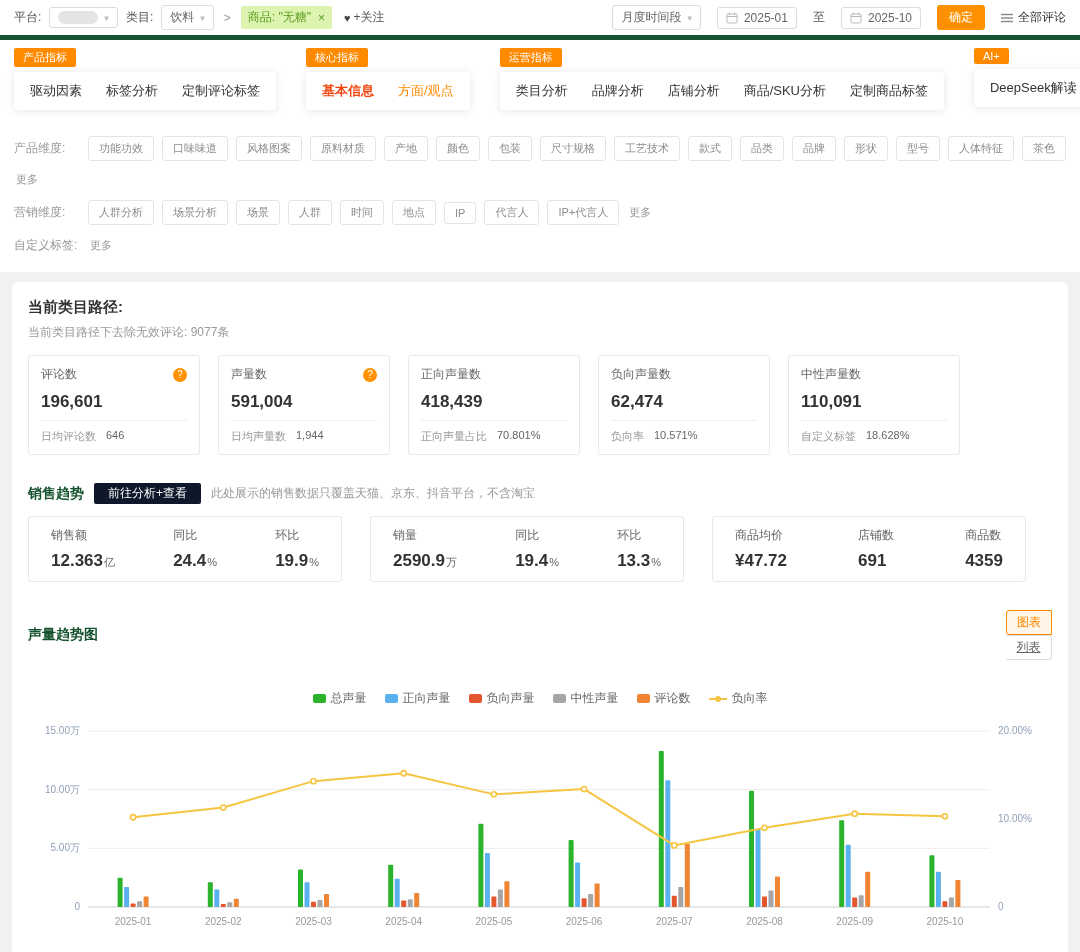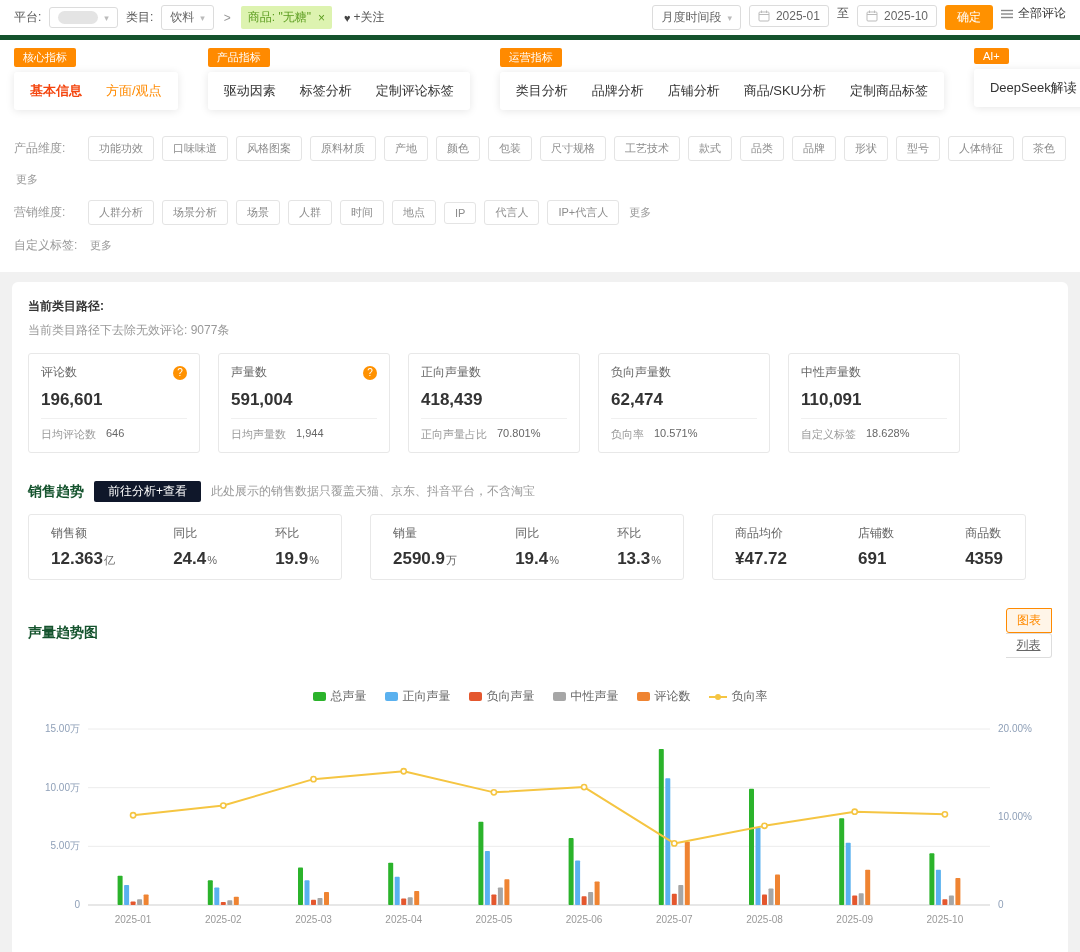--- a/index.html
+++ b/index.html
@@ -24,21 +24,21 @@
   .chevron { font-size:9px; color:#bbb; }
   .redacted { width:40px; height:13px; background:#e4e4e4; border-radius:7px; display:inline-block; }
   .sep { color:#999; margin:0 2px; }
   .product-tag {
     background:#ddf3b0; color:#5b9c1f; font-size:12px; padding:3px 7px;
     border-radius:2px; display:inline-flex; align-items:center; gap:7px; cursor:pointer;
   }
   .tag-close { color:#5b9c1f; font-size:12px; cursor:pointer; }
   .follow { display:inline-flex; align-items:center; gap:3px; color:#555; cursor:pointer; margin-left:4px; }
   .heart { color:#444; font-size:11px; }
-  .topbar-right { margin-left:auto; display:flex; align-items:flex-start; gap:8px; }
+  .topbar-right { margin-left:auto; display:flex; align-items:center; gap:16px; }
   .btn-confirm {
     background:#ff9100; color:#fff; font-size:12px; padding:4px 12px;
     border:none; border-radius:3px; cursor:pointer;
   }
   .all-comments { display:inline-flex; align-items:center; gap:5px; font-size:12px; color:#333; cursor:pointer; }
   
   .navbar { background:#fff; display:flex; gap:30px; padding:8px 14px 14px; align-items:flex-start; }
   .nav-group { display:flex; flex-direction:column; align-items:flex-start; }
   .nav-badge {
     background:#ff8a00; color:#fff; font-size:11px; padding:2px 9px;
@@ -57,21 +57,21 @@
   .filter-label { font-size:12px; color:#999; min-width:66px; }
   .filter-tag {
     font-size:11px; color:#8c8c8c; border:1px solid #e4e4e4; border-radius:3px;
     padding:4px 10px; background:#fff; cursor:pointer; white-space:nowrap;
   }
   .filter-tag.more { border:none; color:#999; padding:3px 2px; }
   
   .main-card {
     margin:10px 12px 0; background:#fff; border-radius:6px; padding:16px 16px 22px;
   }
-  .path-title { font-size:12px; font-weight:bold; color:#333; }
+  .path-title { font-size:15px; font-weight:bold; color:#333; }
   .path-sub { font-size:12px; color:#999; margin-top:7px; }
   .metric-row { display:flex; gap:18px; margin-top:14px; }
   .metric-card { width:172px; border:1px solid #e8e8e8; border-radius:3px; padding:10px 12px; }
   .m-top { display:flex; justify-content:space-between; align-items:center; font-size:12px; color:#666; }
   .help-icon {
     width:14px; height:14px; border-radius:50%; background:#ff9100; color:#fff;
     font-size:10px; display:flex; align-items:center; justify-content:center; cursor:pointer;
   }
   .m-value { font-size:17px; color:#333; font-weight:600; margin:9px 0 8px; }
   .m-divider { border-top:1px solid #f0f0f0; margin-bottom:8px; }
@@ -161,32 +161,32 @@
           <line x1="0" y1="5" x2="12" y2="5" stroke="#888" stroke-width="1.4"></line>
           <line x1="0" y1="8.5" x2="12" y2="8.5" stroke="#888" stroke-width="1.4"></line>
         </svg>
       <span>全部评论</span>
     </span>
   </div>
 </div>
 
 <div class="navbar">
     <div class="nav-group">
-      <span class="nav-badge">核心指标</span>
-      <div class="nav-box">
-        <span class="nav-tab active">基本信息</span>
-        <span class="nav-tab highlight">方面/观点</span>
-      </div>
-    </div>
-    <div class="nav-group">
       <span class="nav-badge">产品指标</span>
       <div class="nav-box">
         <span class="nav-tab">驱动因素</span>
         <span class="nav-tab">标签分析</span>
         <span class="nav-tab">定制评论标签</span>
+      </div>
+    </div>
+    <div class="nav-group">
+      <span class="nav-badge">核心指标</span>
+      <div class="nav-box">
+        <span class="nav-tab active">基本信息</span>
+        <span class="nav-tab highlight">方面/观点</span>
       </div>
     </div>
     <div class="nav-group">
       <span class="nav-badge">运营指标</span>
       <div class="nav-box">
         <span class="nav-tab">类目分析</span>
         <span class="nav-tab">品牌分析</span>
         <span class="nav-tab">店铺分析</span>
         <span class="nav-tab">商品/SKU分析</span>
         <span class="nav-tab">定制商品标签</span>

